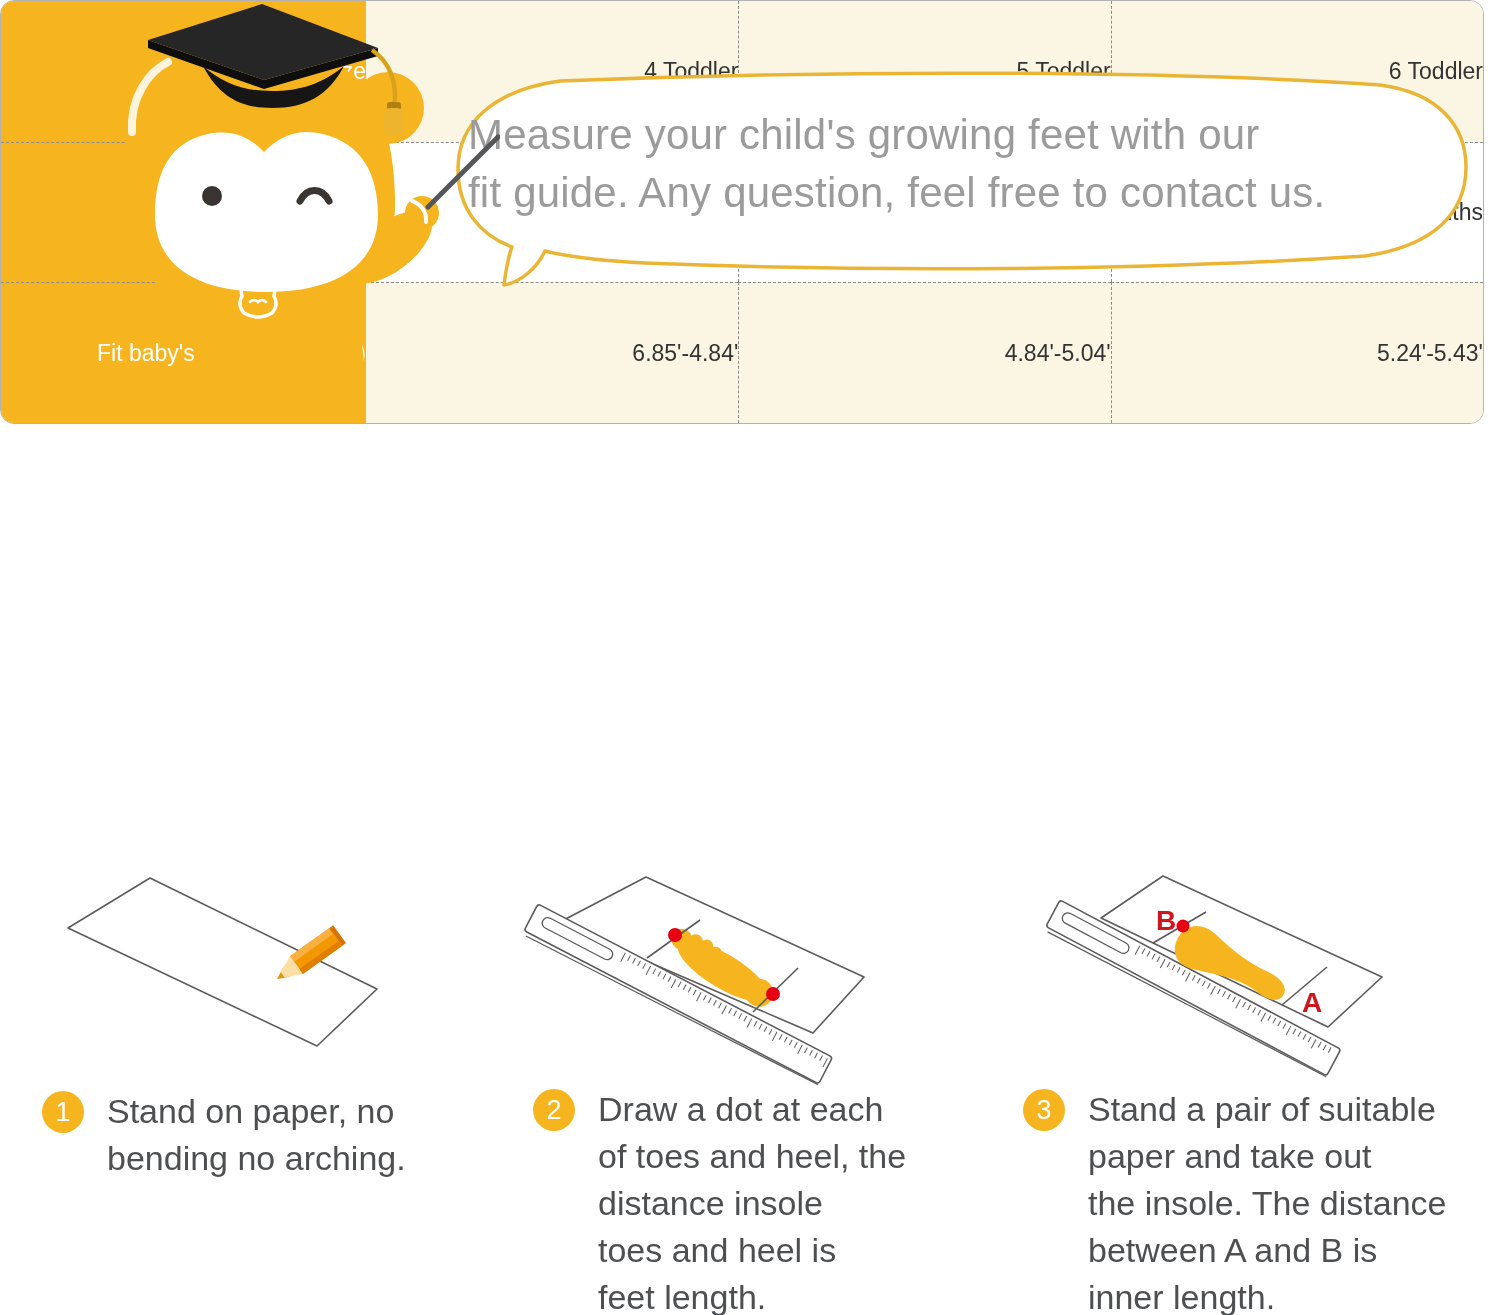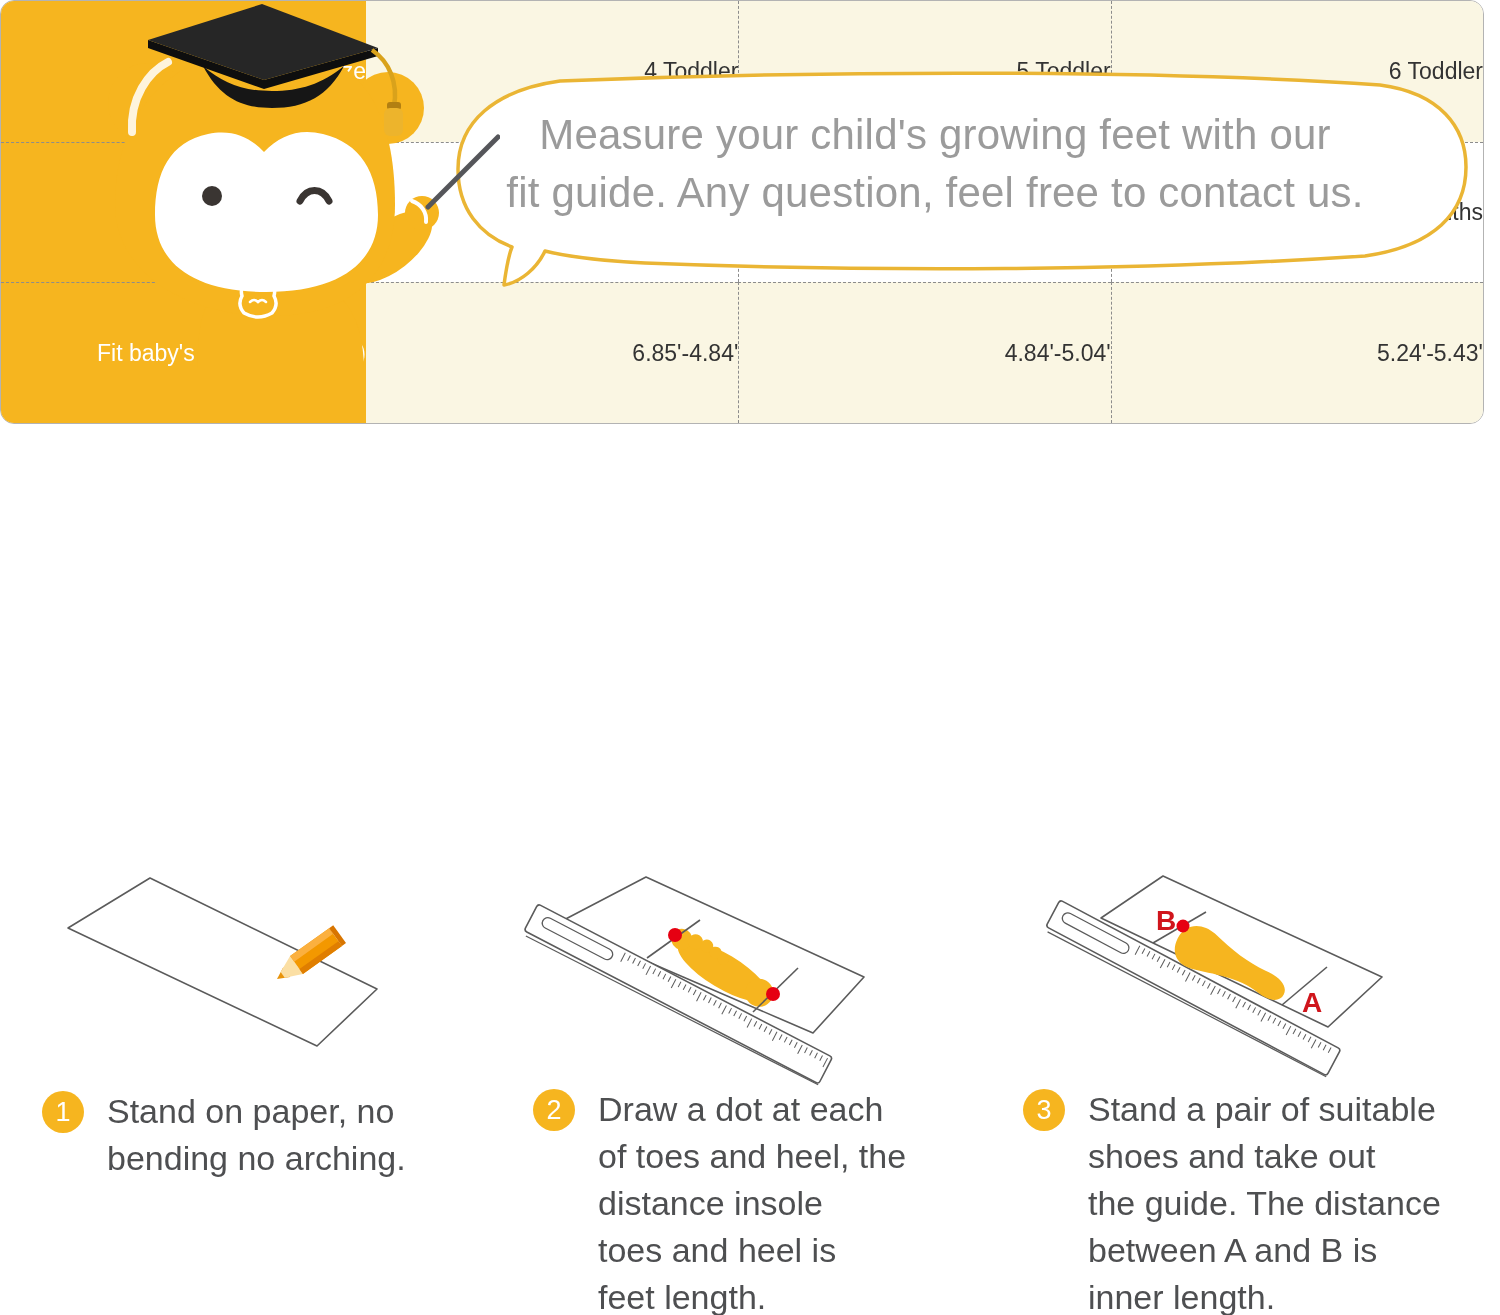--- a/index.html
+++ b/index.html
@@ -3,21 +3,21 @@
 <meta charset="utf-8">
 <style>
   * { margin:0; padding:0; box-sizing:border-box; }
   html,body { width:1500px; height:1315px; background:#ffffff; font-family:"Liberation Sans", sans-serif; }
   .stage { position:relative; width:1500px; height:1315px; overflow:hidden; background:#fff; }
   .abs { position:absolute; }
 
   
   .bubble-text {
     left:468px; top:106px; width:934px;
-    text-align:center; font-size:42px; line-height:58px;
+    font-size:42px; line-height:58px;
     color:#9b9b9b; letter-spacing:0.2px;
   }
 
   
   .size-table {
     left:8px; top:362px; width:1484px; height:424px;
     border:1px solid #b3b3b3; border-radius:14px; overflow:hidden;
     display:grid; grid-template-columns:365px 1fr 1fr 1fr;
     grid-template-rows:1fr 1fr 1fr; background:#fff;
   }
@@ -301,20 +301,20 @@
       <div>distance insole</div>
       <div>toes and heel is</div>
       <div>feet length.</div>
     </div>
   </div>
 
   <div class="abs step" style="left:1023px; top:1086px; width:460px;">
     <div class="badge">3</div>
     <div class="lines">
       <div>Stand a pair of suitable</div>
-      <div>shoes and take out</div>
-      <div>the guide. The distance</div>
+      <div>paper and take out</div>
+      <div>the insole. The distance</div>
       <div>between A and B is</div>
       <div>inner length.</div>
     </div>
   </div>
 
 </div>
 
 </body></html>

